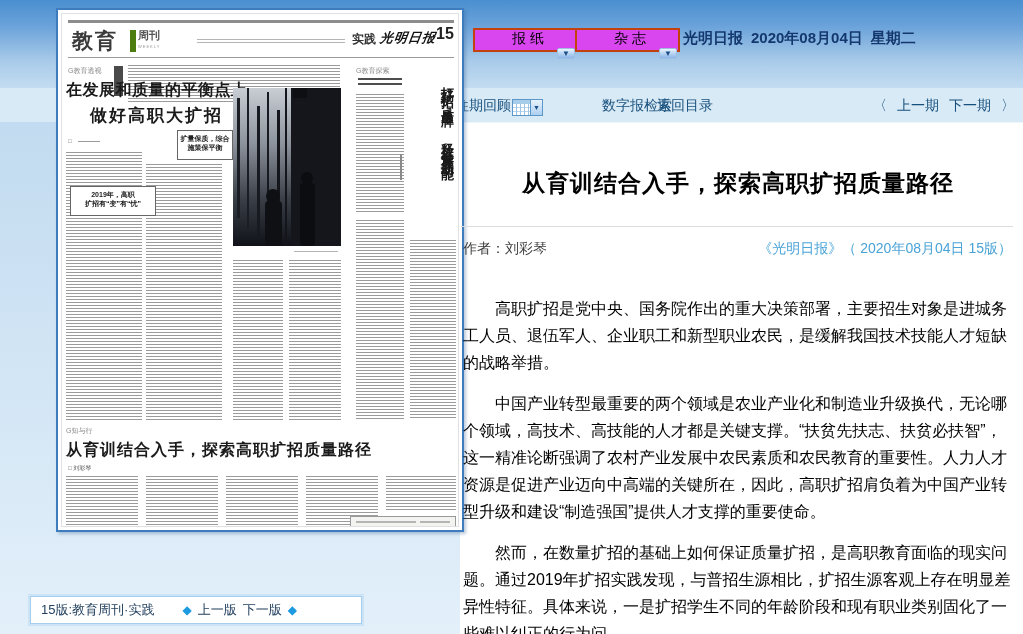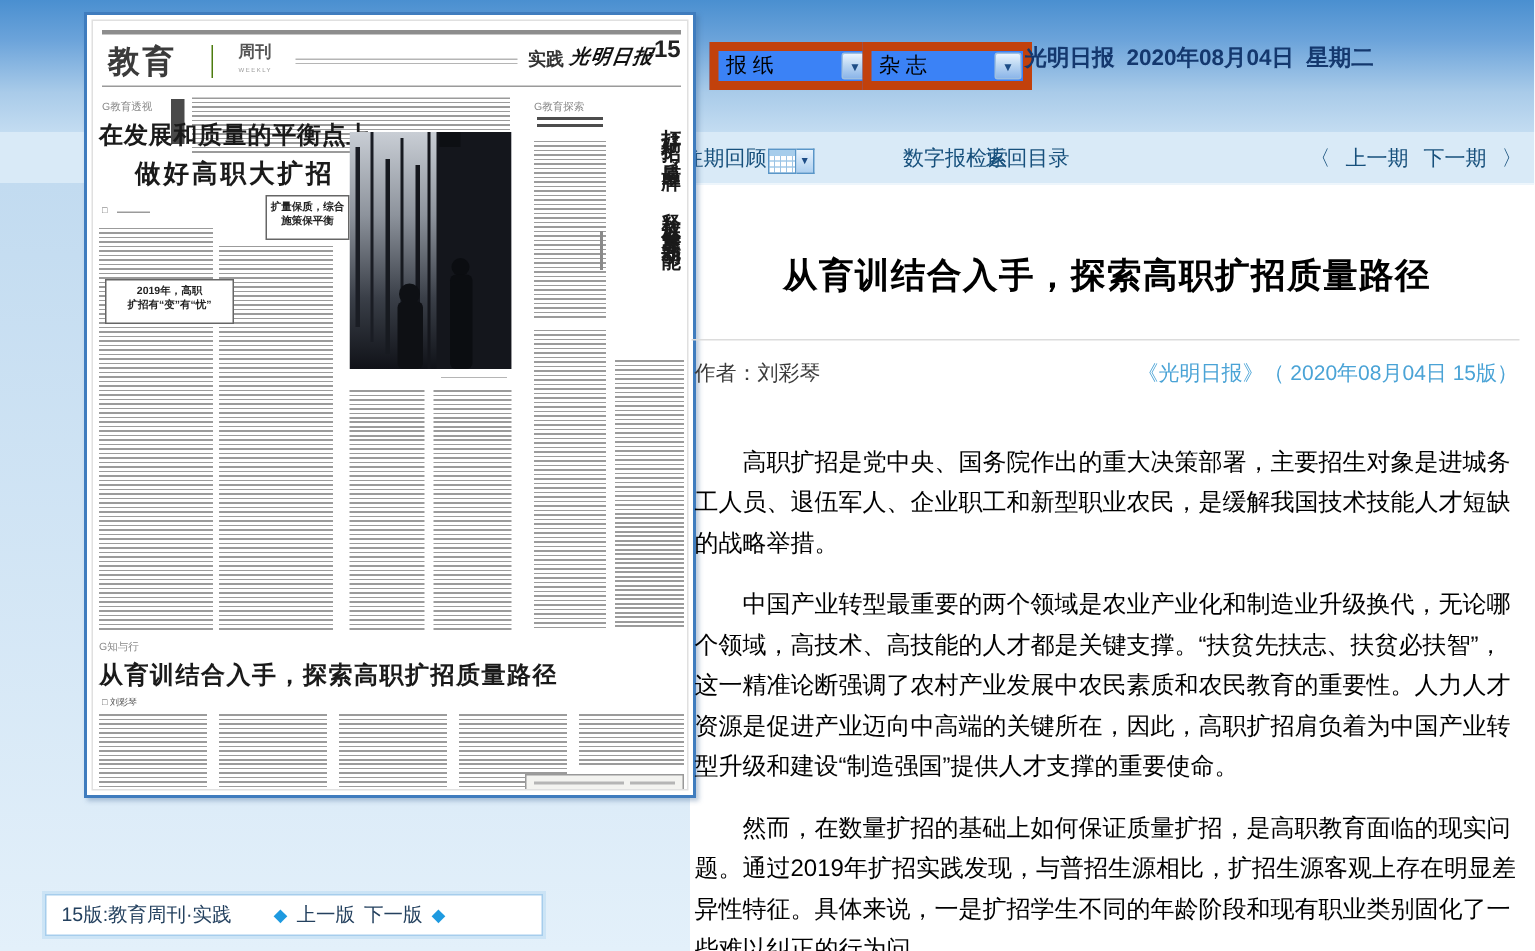--- a/index.html
+++ b/index.html
@@ -8,22 +8,22 @@
 
   
   .hdr-grad{position:absolute;left:0;top:0;width:1023px;height:88px;
     background:linear-gradient(180deg,#4a8fd0 0%,#6ba3da 30%,#a9cbe9 70%,#c3dcf1 100%);}
   .nav-band{position:absolute;left:0;top:88px;width:1023px;height:34px;
     background:#d9eaf7;border-bottom:1px solid #eef6fc;}
   .left-bg{position:absolute;left:0;top:122px;width:460px;height:512px;
     background:linear-gradient(180deg,#c2dbf0 0%,#e3f0fa 100%);}
 
   
-  .xp-select{position:absolute;width:96px;height:20px;background:#3b82f6;border:6px solid #c2410c;
-    display:flex;align-items:center;font-size:14px;color:#000;padding-left:5px;cursor:default;}
+  .xp-select{position:absolute;width:96px;height:20px;background:#d946ef;border:2px solid #c2410c;
+    display:flex;align-items:center;font-size:14px;color:#000;padding-left:5px;cursor:default;flex-direction:column;}
   .xp-arrow{margin-left:auto;width:16px;height:16px;margin-right:1px;border-radius:2px;
     background:linear-gradient(180deg,#eaf4fe,#bcd7f2 45%,#8cb6e9);border:1px solid #9ebfe0;
     color:#1d4d86;font-size:8px;display:flex;align-items:center;justify-content:center;}
   .brandline{position:absolute;left:683px;top:29px;font-size:15px;font-weight:bold;color:#14386e;}
   .brandline span{margin-right:8px;}
 
   
   .nav-link{position:absolute;top:97px;font-size:14px;color:#17507c;cursor:pointer;text-decoration:none;}
   .cal-btn{position:absolute;left:512px;top:99px;height:17px;display:flex;cursor:pointer;}
   .cal-grid{width:19px;height:17px;background:#fff;border:1px solid #5a96c8;box-sizing:border-box;
@@ -54,21 +54,21 @@
   .paper{position:absolute;left:3px;top:3px;right:3px;bottom:3px;background:#fff;border:1px solid #e0e0e0;
     overflow:hidden;cursor:pointer;}
   .paper *{position:absolute;}
   .sim{background:repeating-linear-gradient(180deg,#9b9b9b 0 1px,rgba(0,0,0,0) 1px 3px);}
   .sim-lt{background:repeating-linear-gradient(180deg,#b5b5b5 0 1px,rgba(0,0,0,0) 1px 3px);}
   .sim-dk{background:repeating-linear-gradient(180deg,#4d4d4d 0 2px,rgba(0,0,0,0) 2px 5px);}
   .serifB{font-family:"Liberation Serif",serif;font-weight:bold;color:#1a1a1a;}
   .np-rule{left:6px;top:6px;width:386px;height:3px;background:#8d8d8d;}
   .np-sec{font-size:7px;color:#8a8a8a;letter-spacing:0;}
   .np-mast-section{left:10px;top:13px;font-size:21px;letter-spacing:2px;color:#3b3b3b;}
-  .np-weekly{left:79px;top:16px;border-left:1px solid #4d7c0f;padding-left:17px;font-size:11px;font-weight:bold;color:#555;line-height:11px;}
+  .np-weekly{left:68px;top:16px;border-left:6px solid #4d7c0f;padding-left:2px;font-size:11px;font-weight:bold;color:#555;line-height:11px;}
   .np-weekly small{display:block;font-size:4px;letter-spacing:1px;color:#999;font-weight:normal;}
   .np-underline{left:6px;top:43px;width:386px;height:1px;background:#9a9a9a;}
   .np-edition{left:290px;top:17px;font-size:12px;font-weight:bold;color:#333;}
   .np-logo{left:318px;top:15px;font-size:13px;font-style:italic;letter-spacing:1px;transform:skewX(-8deg);color:#111;}
   .np-pageno{left:374px;top:11px;font-size:16px;color:#222;font-family:"Liberation Sans",sans-serif;font-weight:bold;}
   .np-hl1{left:4px;top:66px;font-size:16px;letter-spacing:.5px;}
   .np-hl2{left:28px;top:90px;font-size:17px;letter-spacing:2px;}
   .np-box{box-sizing:border-box;border:1px solid #666;background:#fff;text-align:center;
     font-size:7px;font-weight:bold;color:#222;line-height:9px;padding-top:3px;}
   .np-vert{writing-mode:vertical-rl;font-size:13px;letter-spacing:3px;line-height:22px;}

